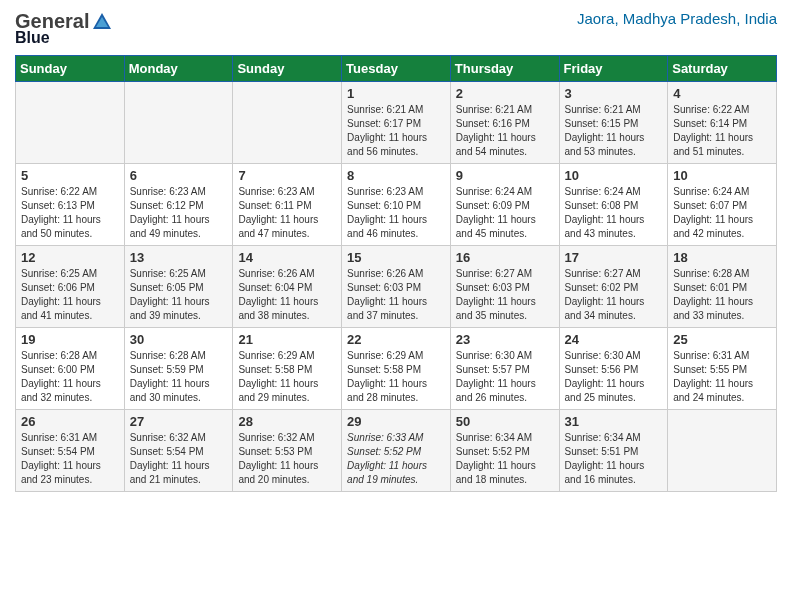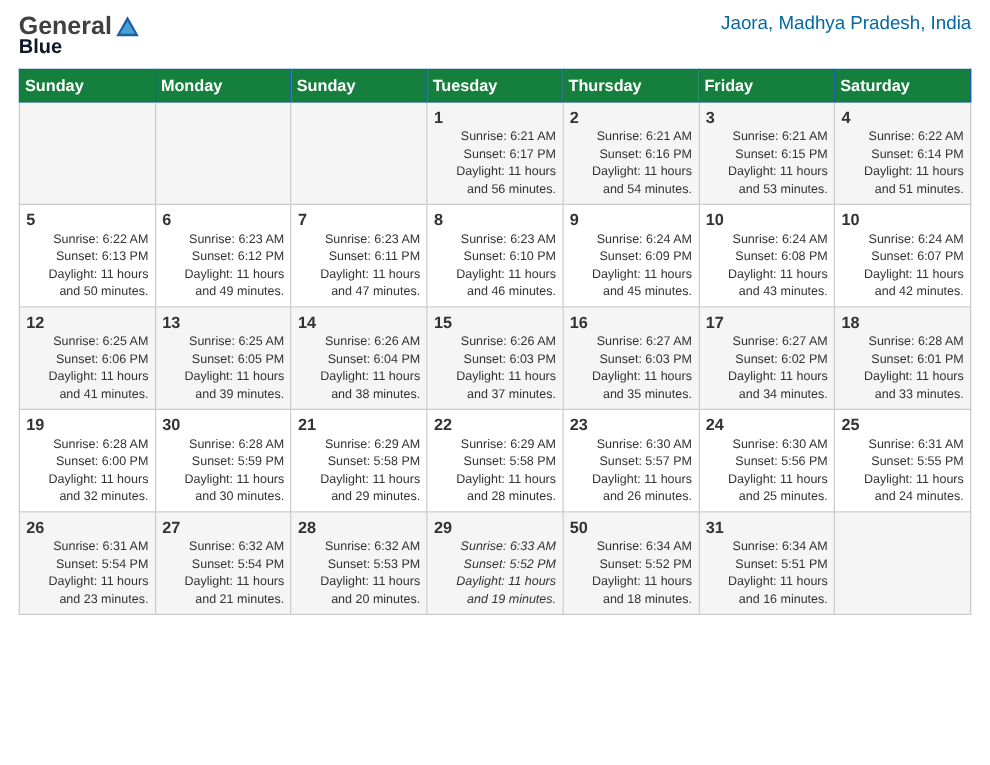--- a/index.html
+++ b/index.html
@@ -70,21 +70,20 @@
       font-size: 13px;
       font-weight: bold;
       color: #333;
       display: block;
       margin-bottom: 2px;
     }
     .day-info {
       font-size: 10px;
       color: #333;
       line-height: 1.4;
-      text-align: right;
     }
     .empty-cell {
       background: #f5f5f5 !important;
     }
   </style>
 </head>
 <body>
 
 <div class="page">
   <div class="header">

